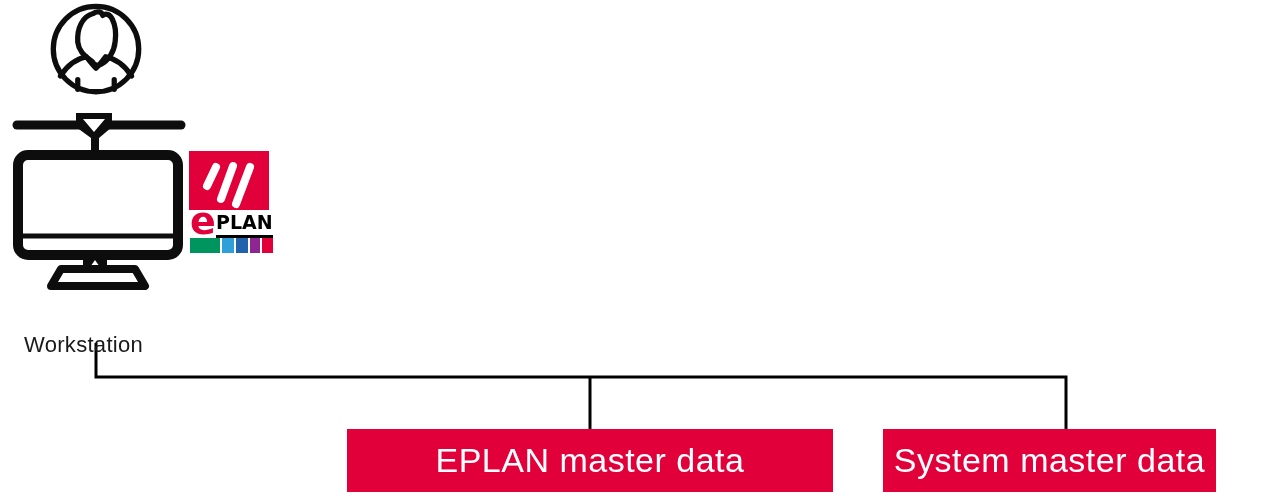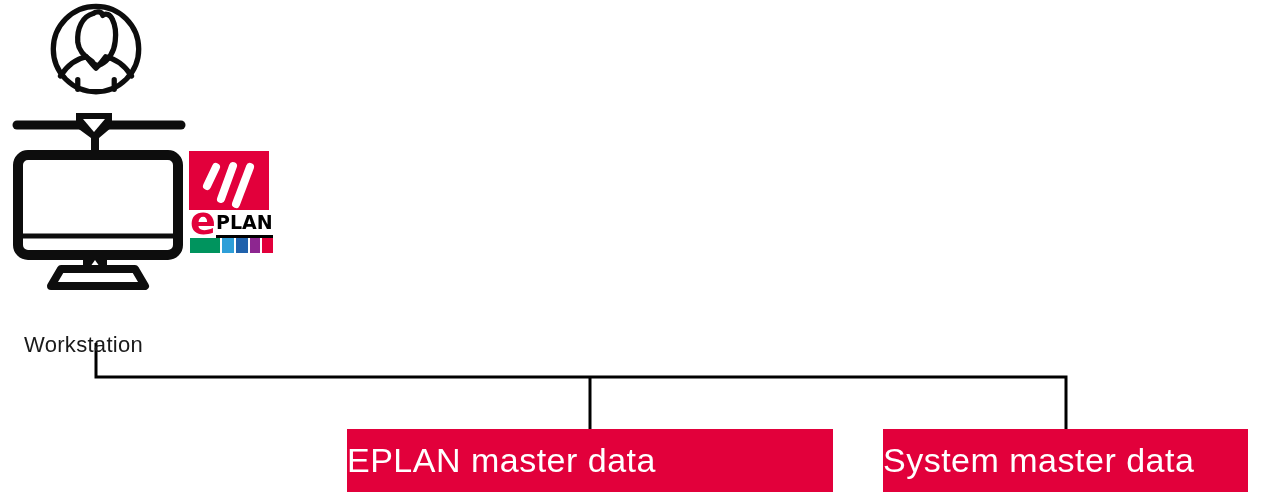--- a/index.html
+++ b/index.html
@@ -56,26 +56,27 @@
     left:24px;top:308px;
     font-size:22px;line-height:26px;
     color:#1a1a1a;letter-spacing:0.3px;margin-top:24px;
   }
 
   
   .node-box{
     background:var(--brand-red);
     color:var(--box-text);
     height:63px;line-height:63px;
+    text-align:center;
     font-size:34px;
     letter-spacing:0.5px;
     white-space:nowrap;
   }
   .eplan-box{left:347px;top:429px;width:486px;}
-  .system-box{left:883px;top:429px;width:365px;}
+  .system-box{left:883px;top:429px;width:333px;}
 </style>
 </head>
 <body>
 
 <div class="canvas">
 
   <svg class="connectors" viewBox="0 0 1280 504" xmlns="http://www.w3.org/2000/svg">
     <path d="M96,343 L96,377 L1066,377 L1066,429" fill="none" stroke="var(--line-color)" stroke-width="3"></path>
     <path d="M590,377 L590,429" fill="none" stroke="var(--line-color)" stroke-width="3"></path>
   </svg>

